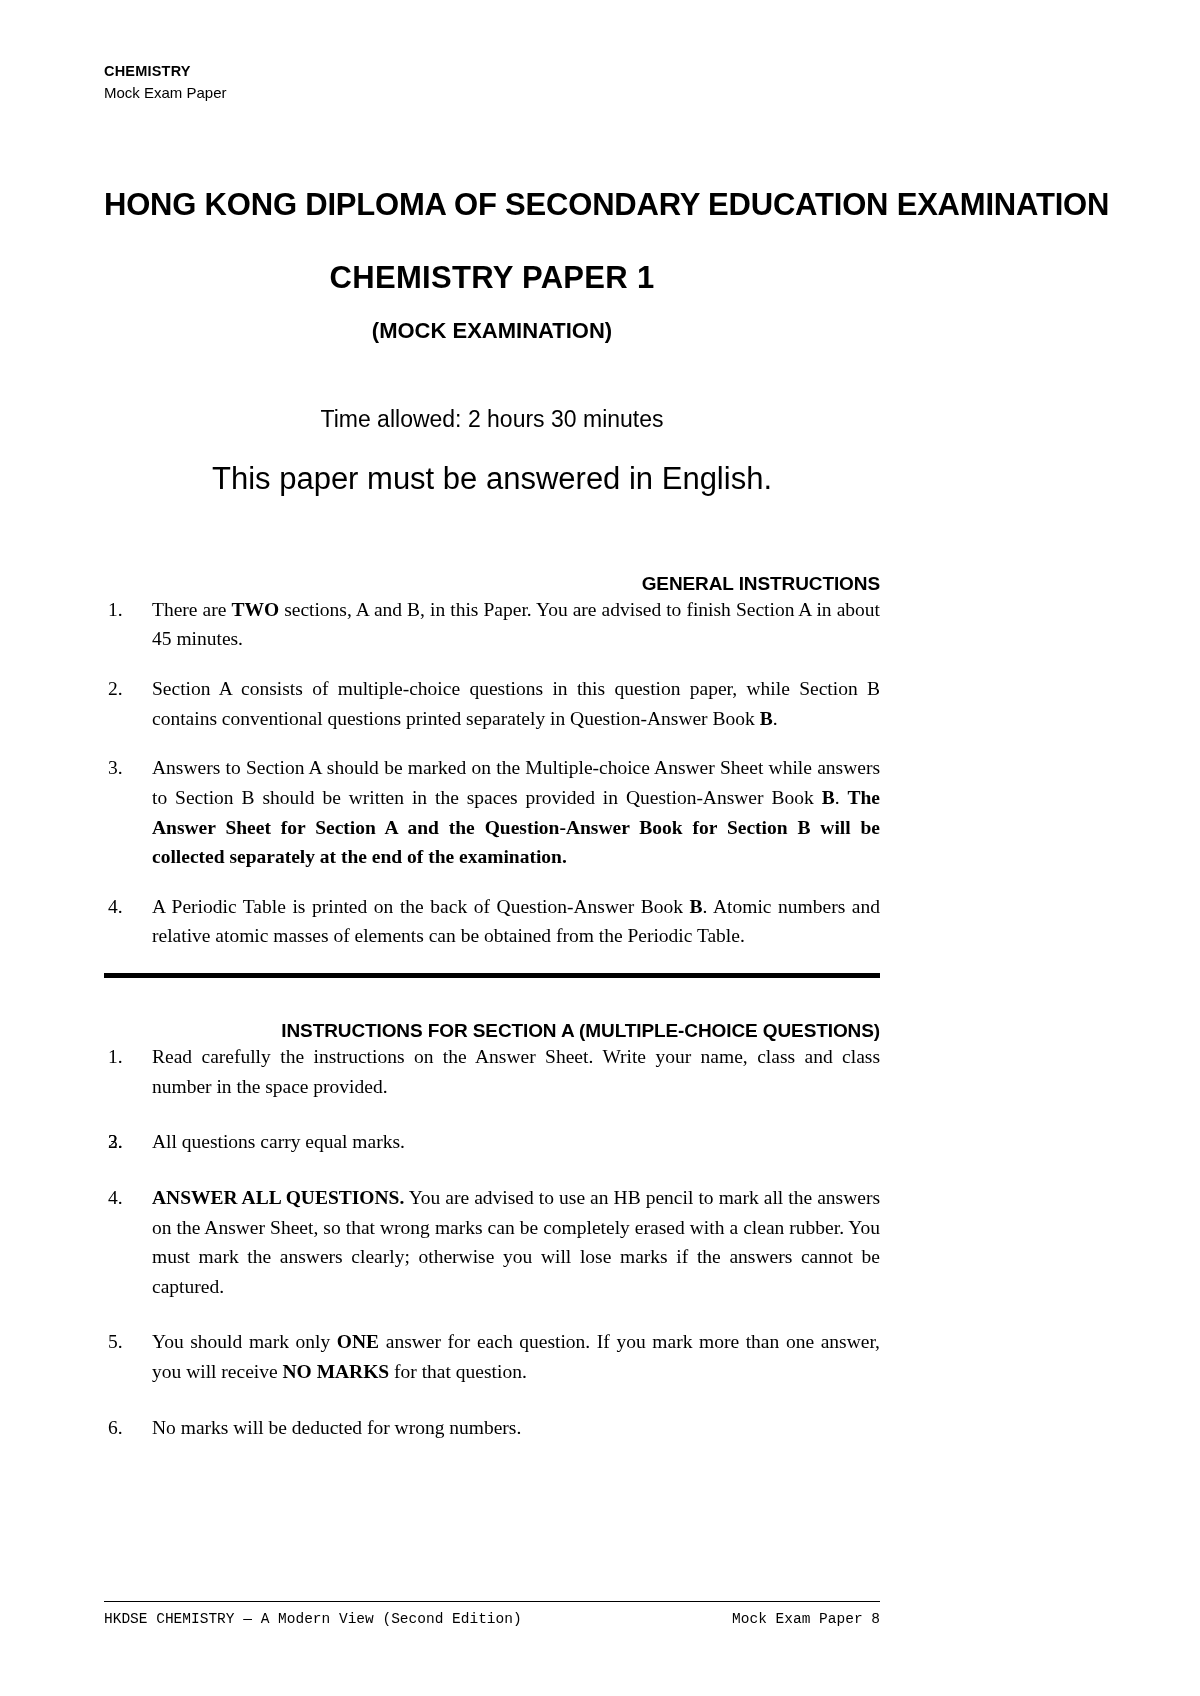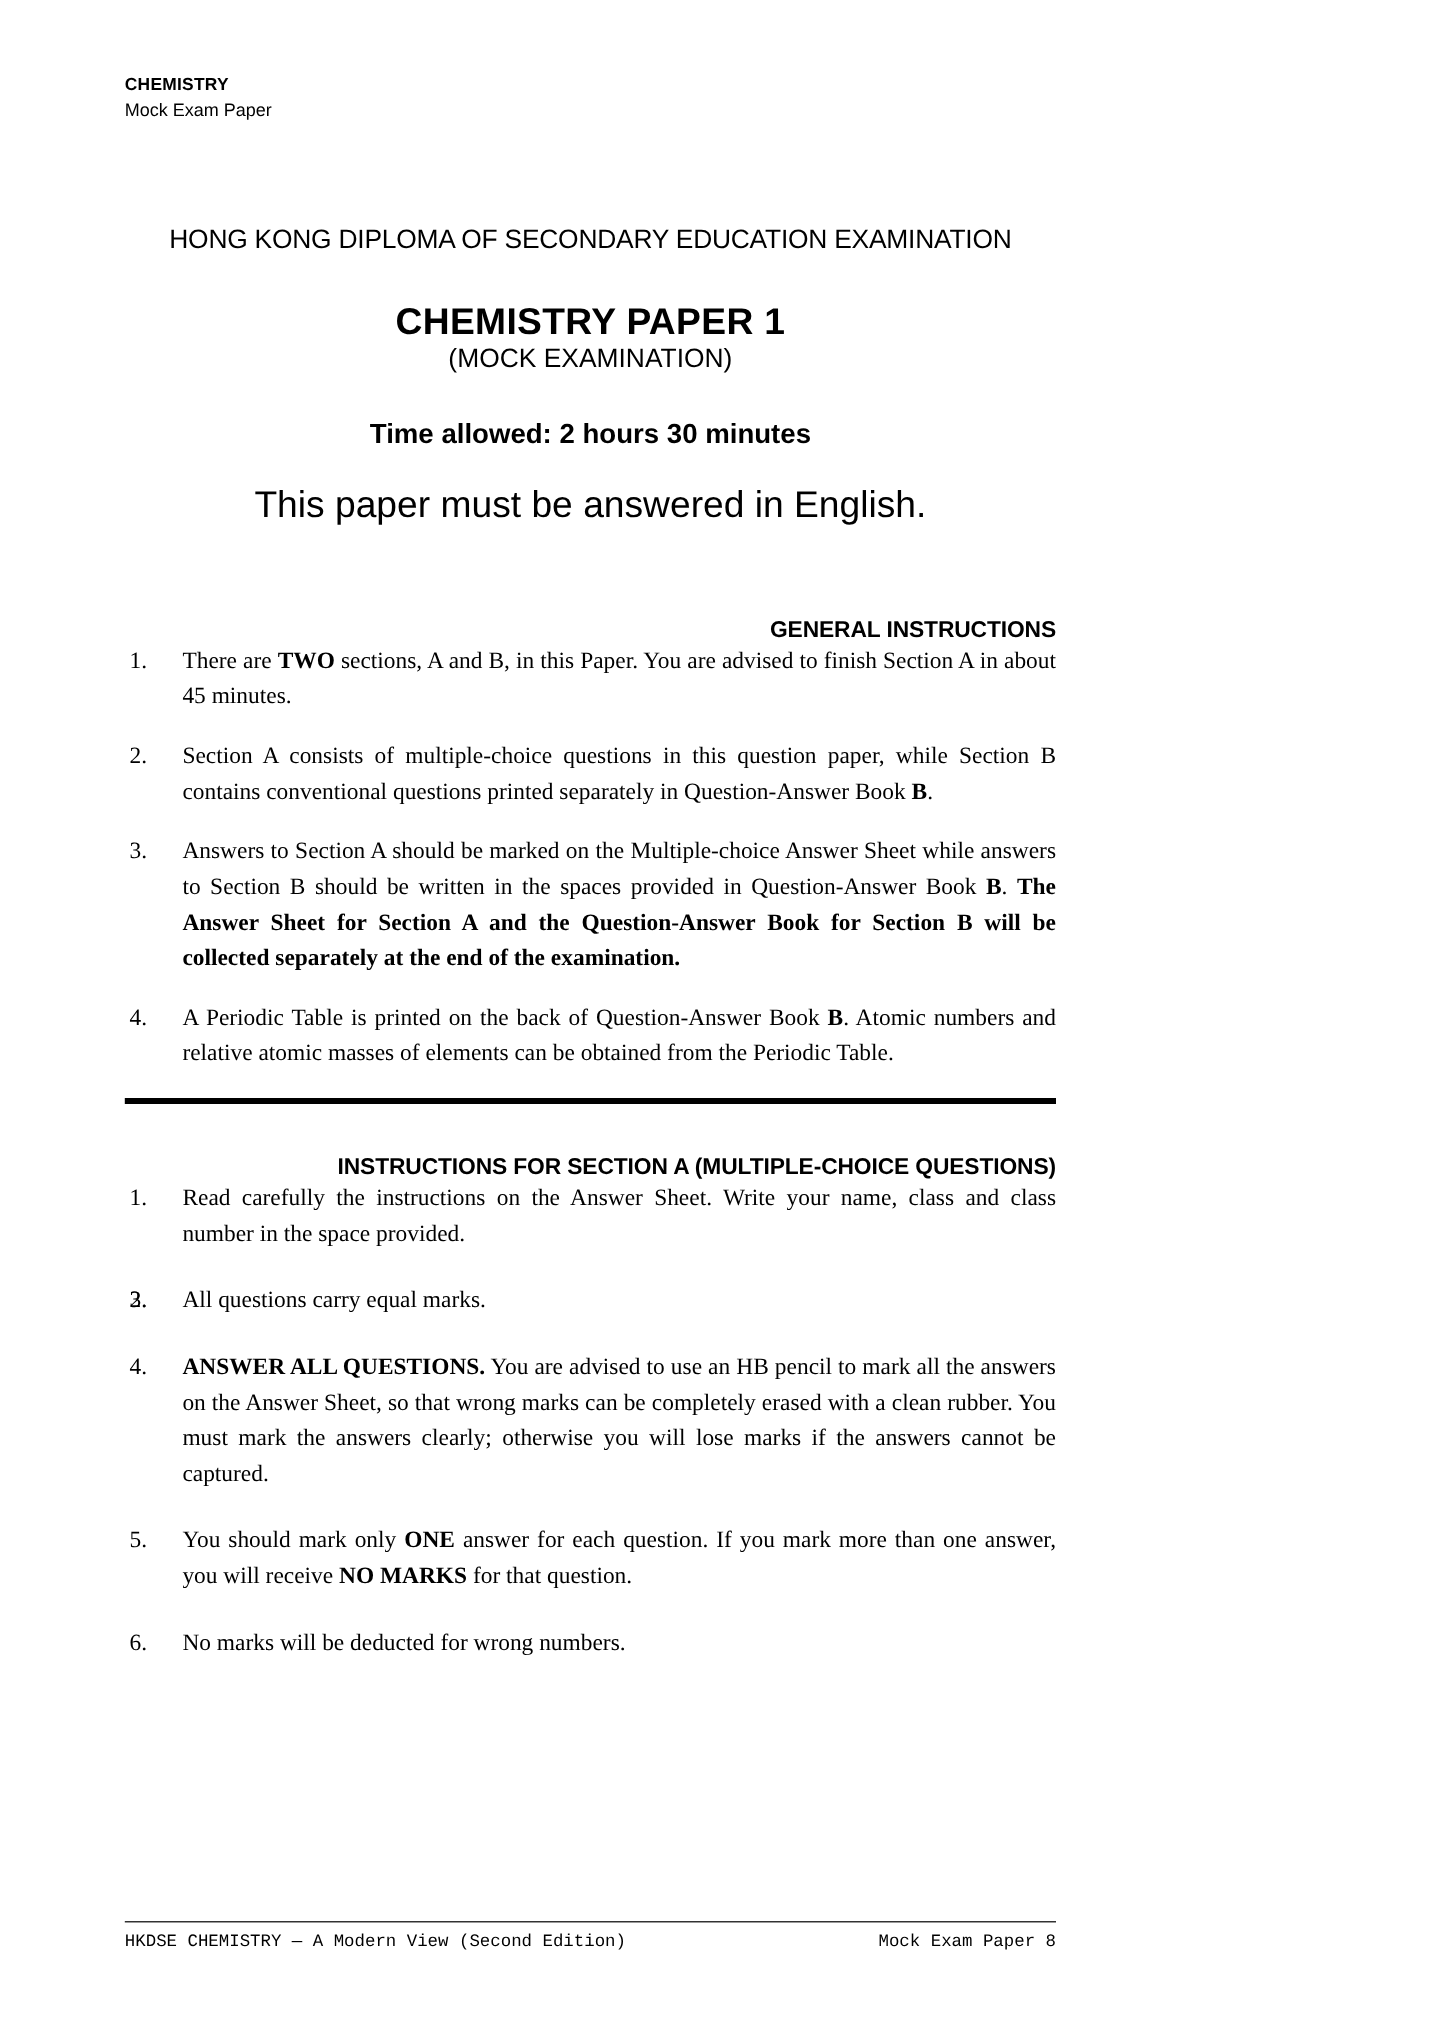--- a/index.html
+++ b/index.html
@@ -37,39 +37,40 @@
     margin-top: 1px;
   }
 
   
   .titleblock {
     font-family: "Liberation Sans", "DejaVu Sans", sans-serif;
     text-align: center;
     margin-top: 84px;
   }
   .exam-authority {
-    font-size: 22px;
-    font-weight: normal;
+    font-size: 31px;
+    font-weight: bold;
     letter-spacing: -0.2px;
     white-space: nowrap;
   }
   .paper-title {
     font-size: 31px;
     font-weight: bold;
     letter-spacing: 0.3px;
     margin-top: 37px;
   }
   .paper-subtitle {
     font-size: 22px;
-    font-weight: normal;
+    font-weight: bold;
+    margin-top: 22px;
   }
   .time-allowed {
     font-size: 23px;
-    font-weight: bold;
-    margin-top: 36px;
+    font-weight: normal;
+    margin-top: 62px;
   }
   .language-note {
     font-size: 31px;
     font-weight: normal;
     margin-top: 28px;
   }
 
   
   .section-heading {
     font-family: "Liberation Sans", "DejaVu Sans", sans-serif;

